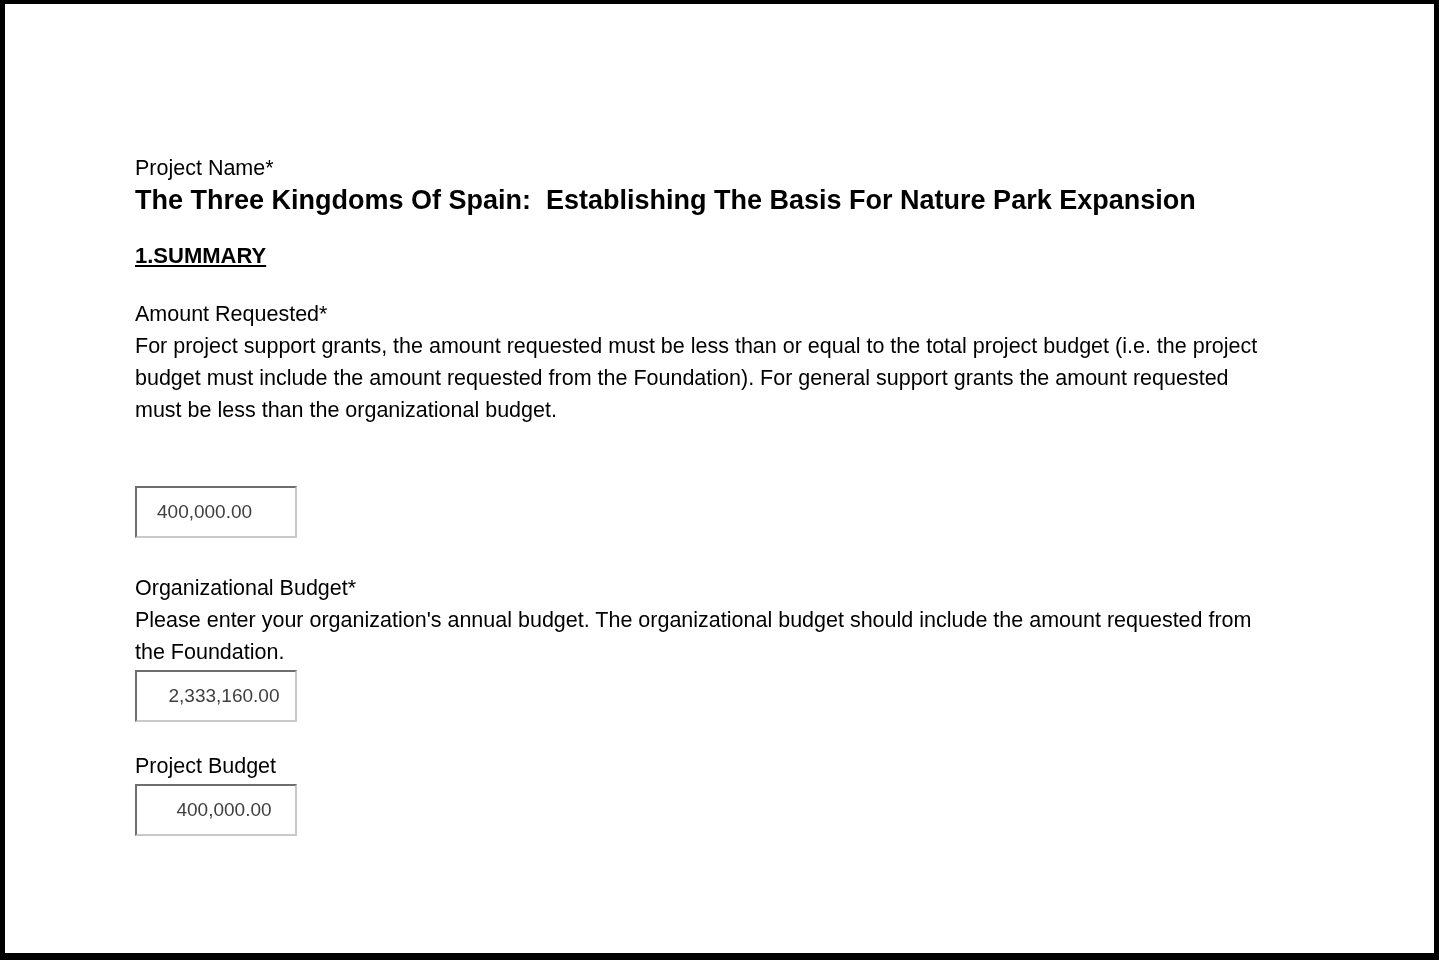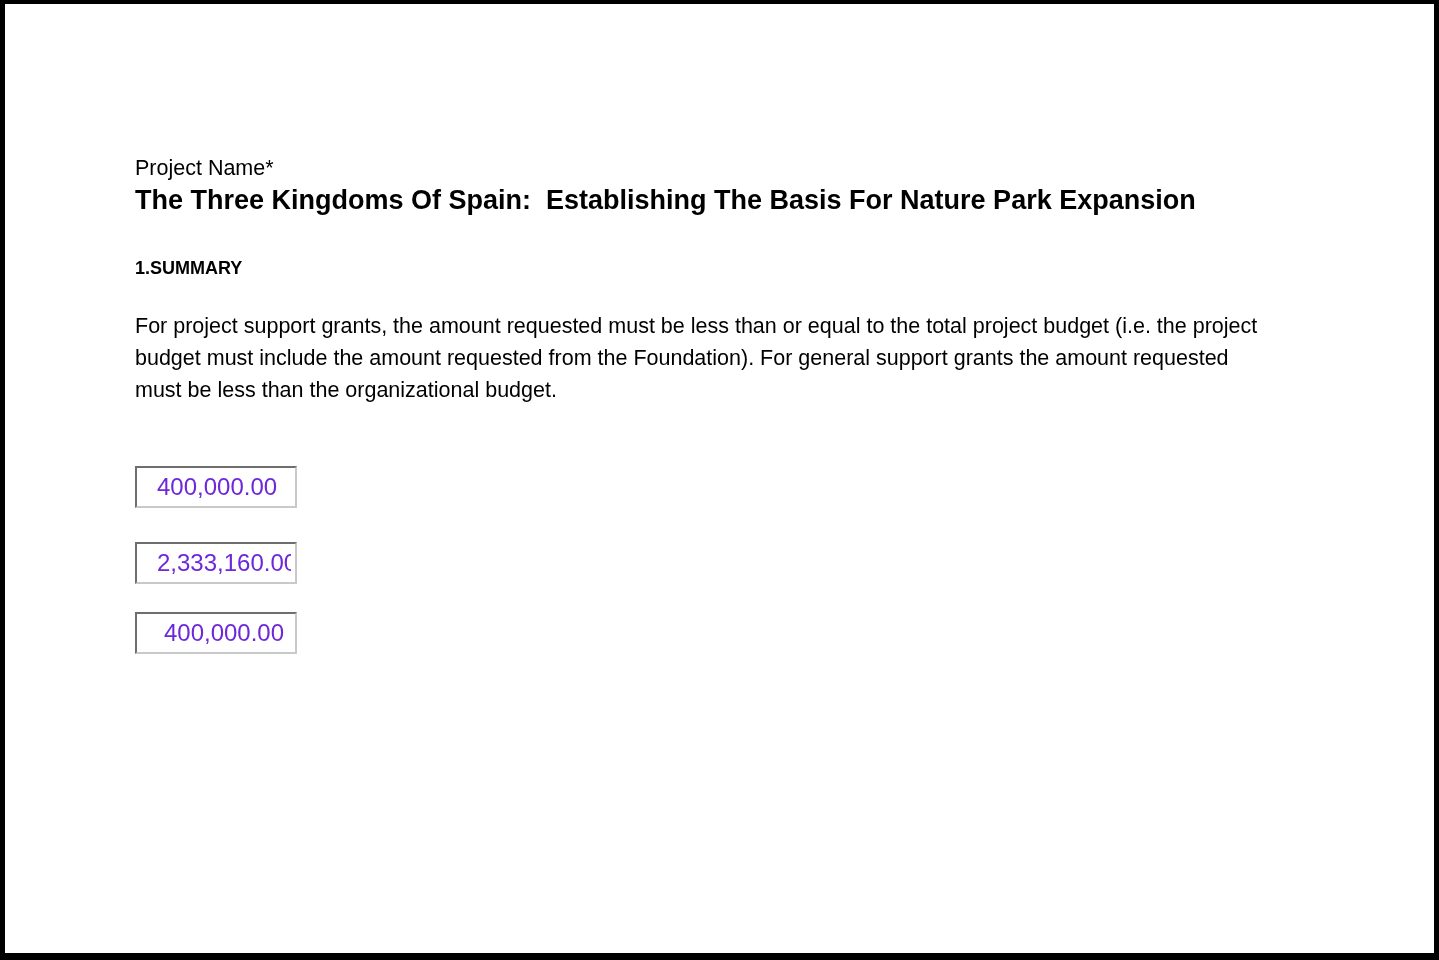--- a/index.html
+++ b/index.html
@@ -23,38 +23,39 @@
     font-size: 21.5px;
     line-height: 32px;
   }
   .project-name-block { margin: 0; }
   .project-title {
     font-weight: bold;
     font-size: 27px;
     white-space: pre-wrap;
   }
   .summary-heading {
-    margin-top: 36px;
+    margin-top: 24px;
     font-weight: bold;
-    font-size: 18px;
+    font-size: 22px;
     line-height: 32px;
+    text-decoration: underline;
   }
   .section-amount   { margin-top: 26px; }
   .section-org      { margin-top: 34px; }
   .section-project  { margin-top: 28px; }
   .field-label { }
   .field-desc  { }
   .amount-input {
     display: block;
     width: 162px;
-    height: 42px;
+    height: 52px;
     padding: 0 4px 0 20px;
     font-family: "Liberation Sans", sans-serif;
-    font-size: 24px;
-    color: #6d28d9;
+    font-size: 19px;
+    color: #404040;
     background: #ffffff;
     border: 2px solid;
     border-color: #6e6e6e #c9c9c9 #c9c9c9 #6e6e6e;
     outline: none;
   }
   .input-gap-large { margin-top: 60px; }
   .input-gap-small { margin-top: 2px; text-align: center; }
 </style>
 </head>
 <body>
@@ -63,26 +64,30 @@
   <div class="content">
 
     <div class="project-name-block">
       <div class="field-label">Project Name*</div>
       <div class="project-title">The Three Kingdoms Of Spain:  Establishing The Basis For Nature Park Expansion</div>
     </div>
 
     <div class="summary-heading">1.SUMMARY</div>
 
     <div class="section-amount">
+      <div class="field-label">Amount Requested*</div>
       <div class="field-desc">For project support grants, the amount requested must be less than or equal to the total project budget (i.e. the project budget must include the amount requested from the Foundation). For general support grants the amount requested must be less than the organizational budget.</div>
       <input type="text" class="amount-input input-gap-large" value="400,000.00" style="">
     </div>
 
     <div class="section-org">
+      <div class="field-label">Organizational Budget*</div>
+      <div class="field-desc">Please enter your organization's annual budget. The organizational budget should include the amount requested from the Foundation.</div>
       <input type="text" class="amount-input input-gap-small" value="2,333,160.00" style="">
     </div>
 
     <div class="section-project">
+      <div class="field-label">Project Budget</div>
       <input type="text" class="amount-input input-gap-small" value="400,000.00" style="">
     </div>
 
   </div>
 </div>
 
 </body></html>

